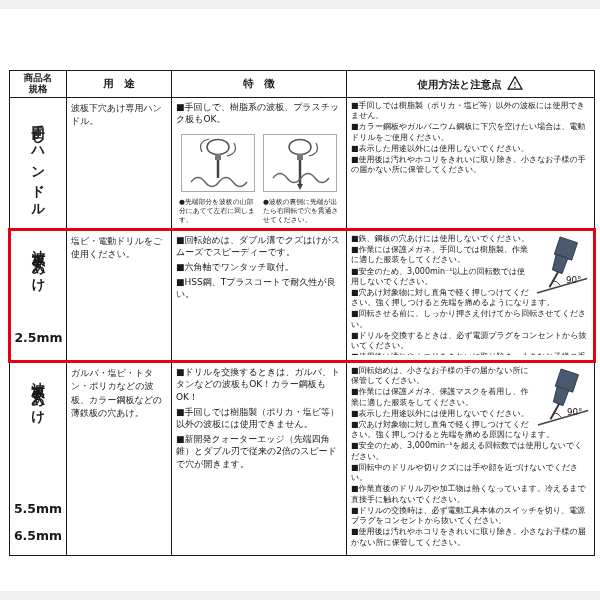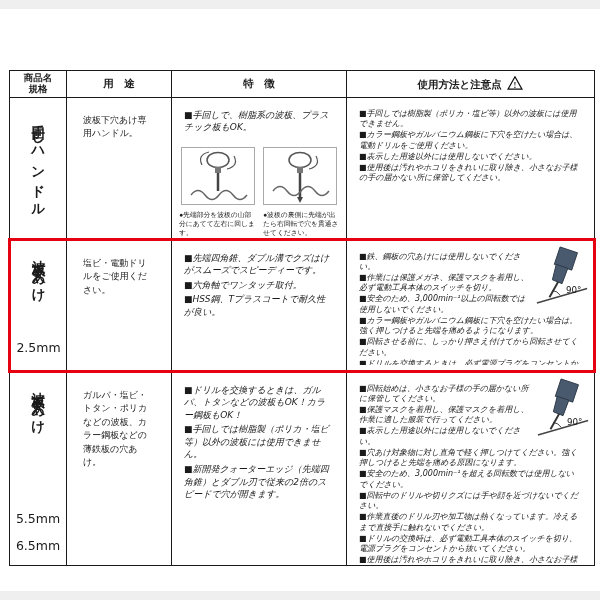--- a/index.html
+++ b/index.html
@@ -39,39 +39,39 @@
 
   .name-cell { text-align: center; }
   .ncol { display: flex; flex-direction: column; align-items: center; padding: 8px 0 10px; }
   .ncol.center { justify-content: center; height: 130px; padding: 0; }
   .ncol.h2 { height: 124px; }
   .ncol.h3 { height: 190px; }
   .vtext {
     writing-mode: vertical-rl; text-orientation: upright;
     font-weight: 700; font-size: 13.5px; letter-spacing: 3px; line-height: 1;
   }
-  .size { font-weight: 400; font-size: 12.5px; }
+  .size { font-weight: 700; font-size: 12.5px; }
   .size.push { margin-top: auto; }
   .size.gap { margin-top: 12px; }
   .ncol.h2 .size { margin-top: auto; }
 
-  .use-cell p { margin: 12px; padding: 4px 4px; font-size: 9px; line-height: 1.5; }
-
-  .feat-cell ul, .caut-cell ul { list-style: none; margin: 8px; padding: 3px 4px; font-style: italic; }
+  .use-cell p { margin: 0; padding: 4px 4px; font-size: 9px; line-height: 1.5; }
+
+  .feat-cell ul, .caut-cell ul { list-style: none; margin: 0; padding: 3px 4px; }
   .feat-cell li { font-size: 9px; line-height: 1.4; margin-bottom: 2px; }
   .caut-cell li { font-size: 8px; line-height: 1.28; margin-bottom: 1px; }
   .caut-wrap { overflow: hidden; }
   .caut-wrap.h1 { height: 130px; }
   .caut-wrap.h2 { height: 124px; }
   .caut-wrap.h3 { height: 190px; }
 
   .illus-row { display: flex; justify-content: center; gap: 8px; margin-top: 3px; }
   figure { margin: 0; }
   .cap-row { display: flex; gap: 8px; justify-content: center; padding: 2px 3px 0; }
-  .cap { margin: 0; font-size: 6.8px; line-height: 1.3; width: 76px; color: #222; font-family: Liberation Mono, monospace; }
+  .cap { margin: 0; font-size: 6.8px; line-height: 1.3; width: 76px; color: #222; }
 
   .drill { float: right; margin: 2px 2px 2px 5px; }
 </style>
 </head>
 <body>
 
 <div class="page">
   <div class="edge-strip top"></div>
 
   <table class="spec">
@@ -159,40 +159,40 @@
           <div class="ncol h2">
             <div class="vtext">波板下穴あけ</div>
             <div class="size">2.5mm</div>
           </div>
         </td>
         <td class="use-cell">
           <p>塩ビ・電動ドリルをご使用ください。</p>
         </td>
         <td class="feat-cell">
           <ul>
-            <li>■先端四角錐、ダブル溝でクズはけがスムーズでスピーディーです。</li>
+            <li>■回転始めは、ダブル溝でクズはけがスムーズでスピーディーです。</li>
             <li>■六角軸でワンタッチ取付。</li>
             <li>■HSS鋼、Tプラスコートで耐久性が良い。</li>
           </ul>
         </td>
         <td class="caut-cell">
           <div class="caut-wrap h2">
             <svg class="drill" width="56" height="62" viewBox="0 0 58 64">
               <polygon points="26,4 44,10 38,28 20,22" fill="#4a5a6e" stroke="#2c3846"></polygon>
               <polygon points="22,22 34,26 28,42 18,38" fill="#4a5a6e" stroke="#2c3846"></polygon>
               <line x1="24" y1="40" x2="15" y2="56" stroke="#333" stroke-width="2"></line>
               <line x1="2" y1="62" x2="54" y2="47" stroke="#444" stroke-width="1.5"></line>
               <path d="M26 54 a11 11 0 0 0 -8 -5" fill="none" stroke="#333" stroke-width="1"></path>
               <text x="32" y="52" font-size="9" fill="#111">90°</text>
             </svg>
             <ul>
               <li>■鉄、鋼板の穴あけには使用しないでください。</li>
-              <li>■作業には保護メガネ、保護マスクを着用し、必ず電動工具本体のスイッチを切り。</li>
+              <li>■作業には保護メガネ、手回しでは樹脂製、作業に適した服装をしてください。</li>
               <li>■安全のため、3,000min⁻¹以上の回転数では使用しないでください。</li>
-              <li>■カラー鋼板やガルバニウム鋼板に下穴を空けたい場合は。強く押しつけると先端を痛めるようになります。</li>
+              <li>■穴あけ対象物に対し直角で軽く押しつけてください。強く押しつけると先端を痛めるようになります。</li>
               <li>■回転させる前に、しっかり押さえ付けてから回転させてください。</li>
               <li>■ドリルを交換するときは、必ず電源プラグをコンセントから抜いてください。</li>
               <li>■使用後は汚れやホコリをきれいに取り除き、小さなお子様の手の届かない所に保管してください。</li>
             </ul>
           </div>
         </td>
       </tr>
 
       <tr class="r3">
         <td class="name-cell">
@@ -217,21 +217,21 @@
             <svg class="drill" width="56" height="62" viewBox="0 0 58 64">
               <polygon points="26,4 44,10 38,28 20,22" fill="#4a5a6e" stroke="#2c3846"></polygon>
               <polygon points="22,22 34,26 28,42 18,38" fill="#4a5a6e" stroke="#2c3846"></polygon>
               <line x1="24" y1="40" x2="15" y2="56" stroke="#333" stroke-width="2"></line>
               <line x1="2" y1="62" x2="54" y2="47" stroke="#444" stroke-width="1.5"></line>
               <path d="M26 54 a11 11 0 0 0 -8 -5" fill="none" stroke="#333" stroke-width="1"></path>
               <text x="32" y="52" font-size="9" fill="#111">90°</text>
             </svg>
             <ul>
               <li>■回転始めは、小さなお子様の手の届かない所に保管してください。</li>
-              <li>■保護マスクを着用し、保護マスクを着用し、作業に適した服装で行ってください。</li>
+              <li>■作業には保護メガネ、保護マスクを着用し、作業に適した服装をしてください。</li>
               <li>■表示した用途以外には使用しないでください。</li>
               <li>■穴あけ対象物に対し直角で軽く押しつけてください。強く押しつけると先端を痛める原因になります。</li>
               <li>■安全のため、3,000min⁻¹を超える回転数では使用しないでください。</li>
               <li>■回転中のドリルや切りクズには手や顔を近づけないでください。</li>
               <li>■作業直後のドリル刃や加工物は熱くなっています。冷えるまで直接手に触れないでください。</li>
               <li>■ドリルの交換時は、必ず電動工具本体のスイッチを切り、電源プラグをコンセントから抜いてください。</li>
               <li>■使用後は汚れやホコリをきれいに取り除き、小さなお子様の届かない所に保管してください。</li>
             </ul>
           </div>
         </td>

